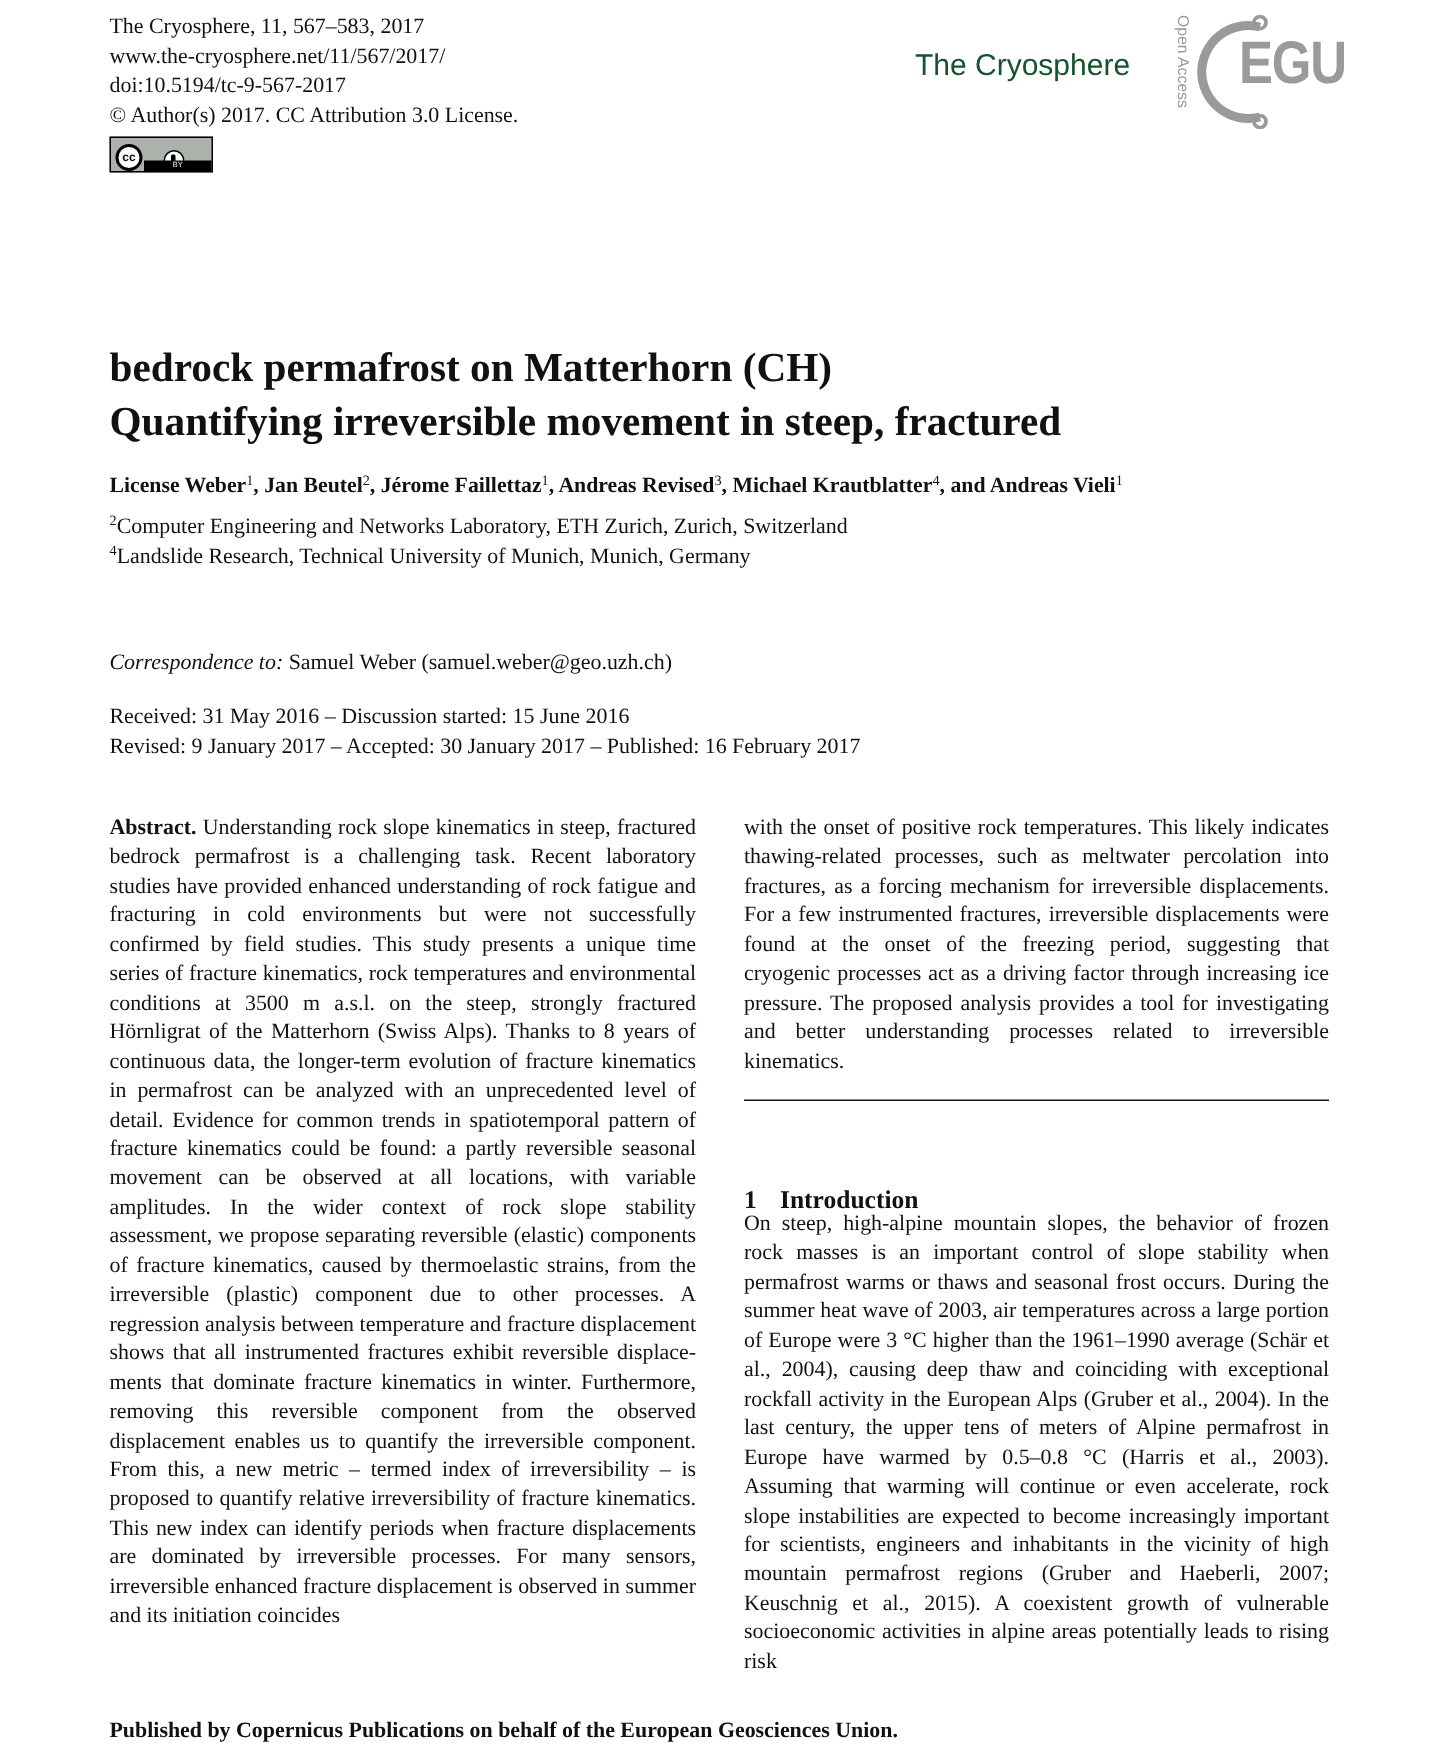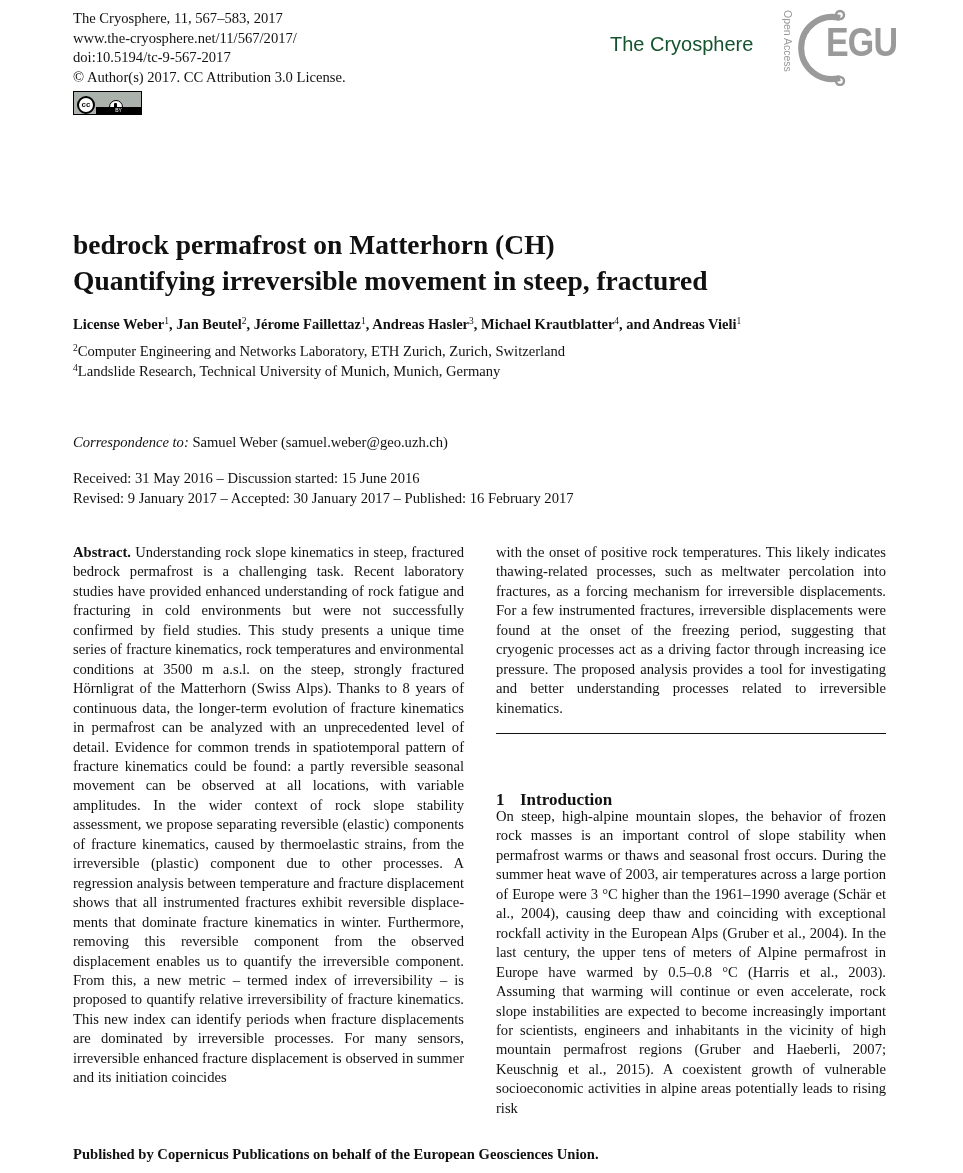--- a/index.html
+++ b/index.html
@@ -96,21 +96,21 @@
   <circle cx="44" cy="73" r="4" fill="none" stroke="#9a9a9a" stroke-width="2.5"></circle>
 </svg>
 <div class="abs egu-text">EGU</div>
 
 <div class="abs title">
   <div>bedrock permafrost on Matterhorn (CH)</div>
   <div>Quantifying irreversible movement in steep, fractured</div>
 </div>
 
 <div class="abs authors">
-  <span>License Weber</span><sup>1</sup><span>, </span><span>Jan Beutel</span><sup>2</sup><span>, </span><span>Jérome Faillettaz</span><sup>1</sup><span>, </span><span>Andreas Hasler</span><sup>3</sup><span>, </span><span>Michael Krautblatter</span><sup>4</sup><span>, and </span><span>Andreas Vieli</span><sup>1</sup>
+  <span>License Weber</span><sup>1</sup><span>, </span><span>Jan Beutel</span><sup>2</sup><span>, </span><span>Jérome Faillettaz</span><sup>1</sup><span>, </span><span>Andreas Revised</span><sup>3</sup><span>, </span><span>Michael Krautblatter</span><sup>4</sup><span>, and </span><span>Andreas Vieli</span><sup>1</sup>
 </div>
 
 <div class="abs affil">
   <div><sup>2</sup><span>Computer Engineering and Networks Laboratory, ETH Zurich, Zurich, Switzerland</span></div>
   <div><sup>4</sup><span>Landslide Research, Technical University of Munich, Munich, Germany</span></div>
 </div>
 
 <div class="abs corr">
   <i>Correspondence to:</i><span> Samuel Weber (samuel.weber@geo.uzh.ch)</span>
 </div>

